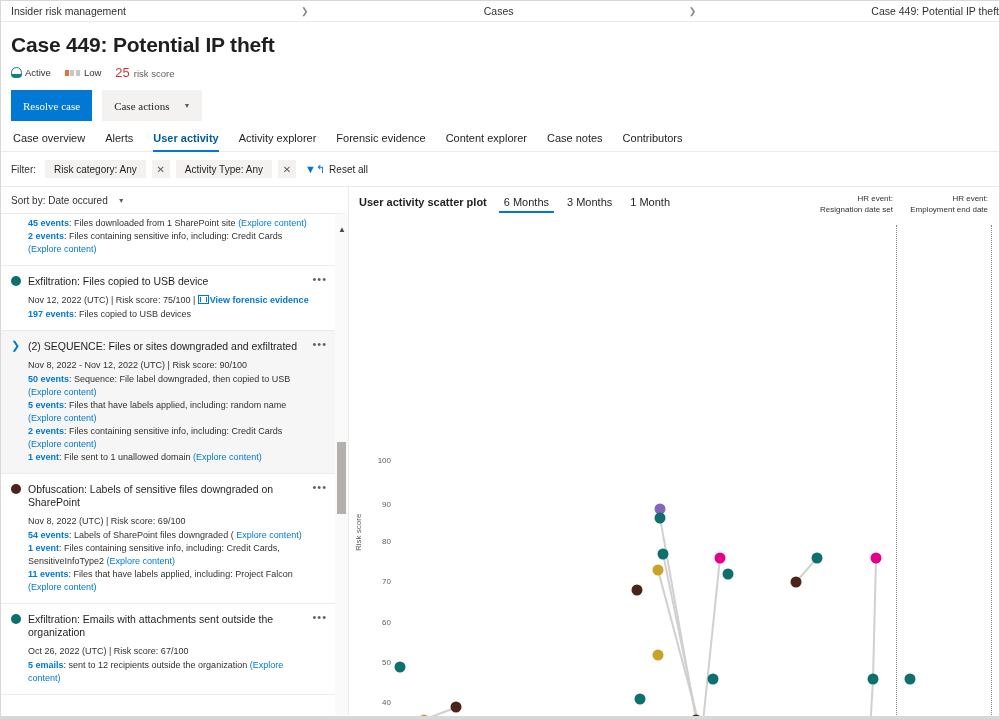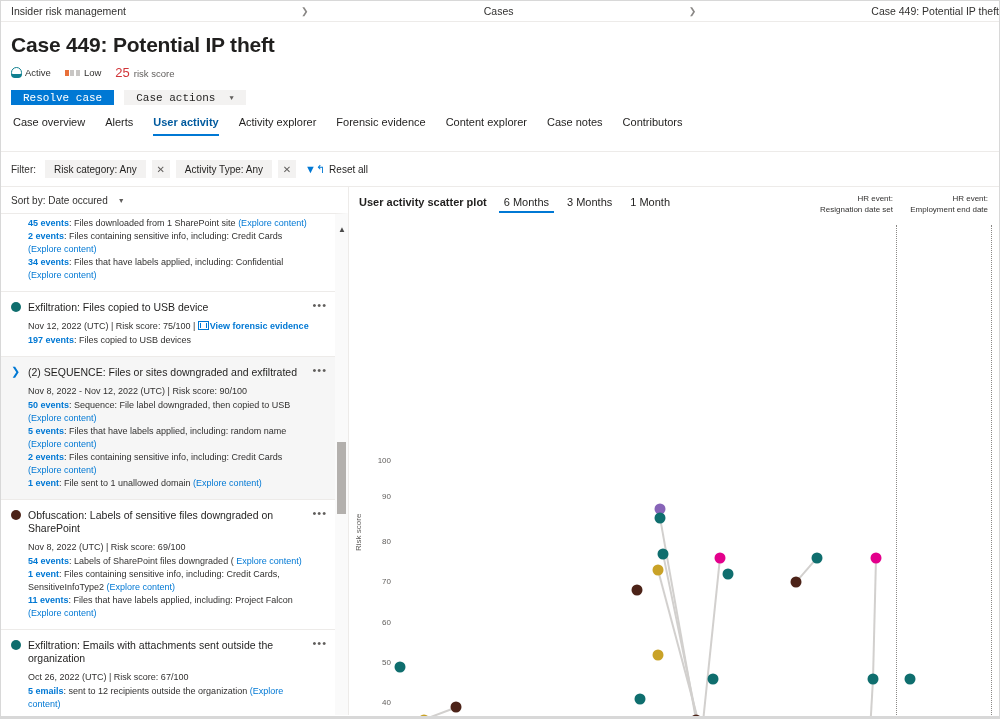--- a/index.html
+++ b/index.html
@@ -59,32 +59,32 @@
   .sev-chip { display: flex; align-items: center; gap: 4px; }
   .sev-bars { display: flex; gap: 1.5px; align-items: flex-end; }
   .sev-bars i { display: block; width: 4px; height: 6px; background: #c8c6c4; }
   .sev-bars i.on { background: #e8703a; }
   .risk-chip { display: flex; align-items: baseline; gap: 4px; }
   .risk-num { color: #d13438; font-size: 13px; }
   .risk-label { color: #605e5c; font-size: 9.5px;}
   
   .btn-row { display: flex; gap: 10px; padding: 10px 0 0 10px; }
   .btn {
-    font-family: Liberation Mono, monospace; font-size: 11px;
+    font-family: Liberation Serif, serif; font-size: 11px;
     border: none; cursor: pointer;
-    height: 15px; padding: 0 12px;
+    height: 31px; padding: 0 12px;
     display: flex; align-items: center; justify-content: center;
   }
   .btn-primary { background: #0078d4; color: #fff; }
   .btn-default { background: #f3f2f1; color: #201f1e; gap: 14px; }
   .caret { font-size: 7px; color: #605e5c; }
   
   .tabs {
     display: flex; gap: 0;
-    padding: 11px 0 16px 10px;
+    padding: 11px 0 0 10px;
     border-bottom: 1px solid #edebe9;
   }
   .tab {
     font-size: 11px; color: #201f1e;
     padding: 0 10px 7px 10px;
     cursor: pointer; white-space: nowrap;
     position: relative;
   }
   .tab:first-child { padding-left: 2px; }
   .tab.active { color: #005a9e; font-weight: bold; }
@@ -303,21 +303,20 @@
       <span>Sort by: Date occured</span>
       <span class="caret">▼</span>
     </div>
     <div class="act-scroll">
       <div class="act-list" id="act-host">
           <div class="act-item">
             <div class="act-sub" style="margin-left: 17px;"><span>Nov 21, 2022 (UTC) | Risk score: 21/100</span></div>
             <div class="act-lines">
               <div class="act-line"><span class="lk-b">45 events</span><span>: Files downloaded from 1 SharePoint site </span><span class="lk">(Explore content)</span></div>
               <div class="act-line"><span class="lk-b">2 events</span><span>: Files containing sensitive info, including: Credit Cards </span><span class="lk">(Explore content)</span></div>
-              <div class="act-line"><span class="lk-b">34 events</span><span>: Files that have labels applied, including: Confidential </span><span class="lk">(Explore content)</span></div>
             </div>
           </div>
           <div class="act-item">
             <div class="act-head">
               <span class="bullet" style="background: rgb(15, 110, 110);"></span>
               <span class="act-title">Exfiltration: Files copied to USB device</span>
             </div>
             <span class="ellipsis">•••</span>
             <div class="act-sub"><span>Nov 12, 2022 (UTC) | Risk score: 75/100 | </span><span class="forensic"><span class="film-ic"></span><span>View forensic evidence</span></span></div>
             <div class="act-lines">
@@ -377,21 +376,21 @@
       <span class="range-tab">3 Months</span>
       <span class="range-tab">1 Month</span>
     </div>
     <div class="plot" id="plot-host">
       <div class="axis-label-y">Risk score</div>
     <div class="ytick" style="top: 477.4px;">40</div>
         <div class="ytick" style="top: 437px;">50</div>
         <div class="ytick" style="top: 396.6px;">60</div>
         <div class="ytick" style="top: 356.2px;">70</div>
         <div class="ytick" style="top: 315.8px;">80</div>
-        <div class="ytick" style="top: 271px;">90</div>
+        <div class="ytick" style="top: 279px;">90</div>
         <div class="ytick" style="top: 235px;">100</div>
         <div class="hrline" style="left: 547px; top: 4px; height: 658px;"></div>
         <div class="hrlabel" style="left: 454px; top: -28px; white-space: pre-line;">HR event:
 Resignation date set</div>
         <div class="hrline" style="left: 642px; top: 4px; height: 658px;"></div>
         <div class="hrlabel" style="left: 549px; top: -28px; white-space: pre-line;">HR event:
 Employment end date</div>
         <svg width="650" height="690" style="position: absolute; left: 0px; top: 0px;">
           <line x1="75" y1="498.56" x2="107" y2="486.44" stroke="#d2d0ce" stroke-width="2"></line>
           <line x1="311" y1="296.56" x2="347" y2="498.56" stroke="#d2d0ce" stroke-width="2"></line>

